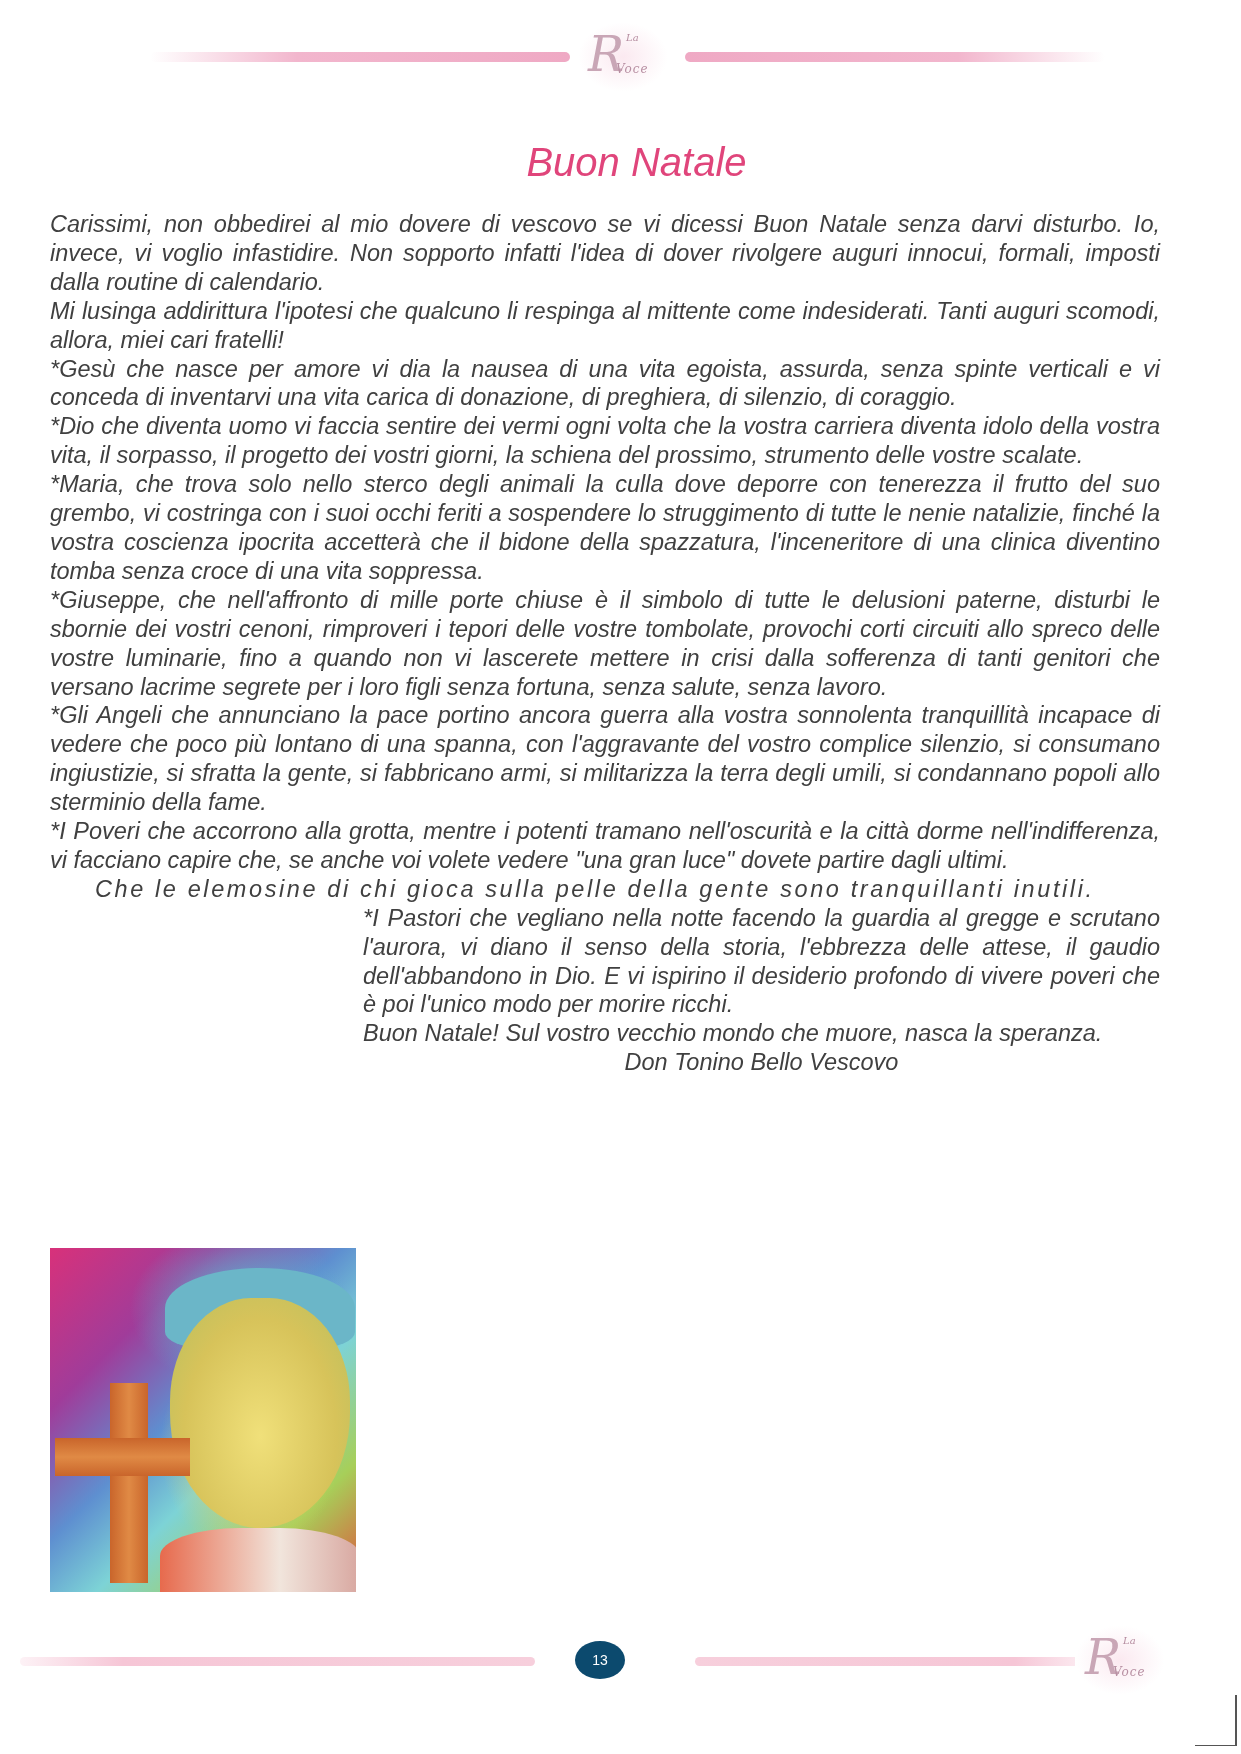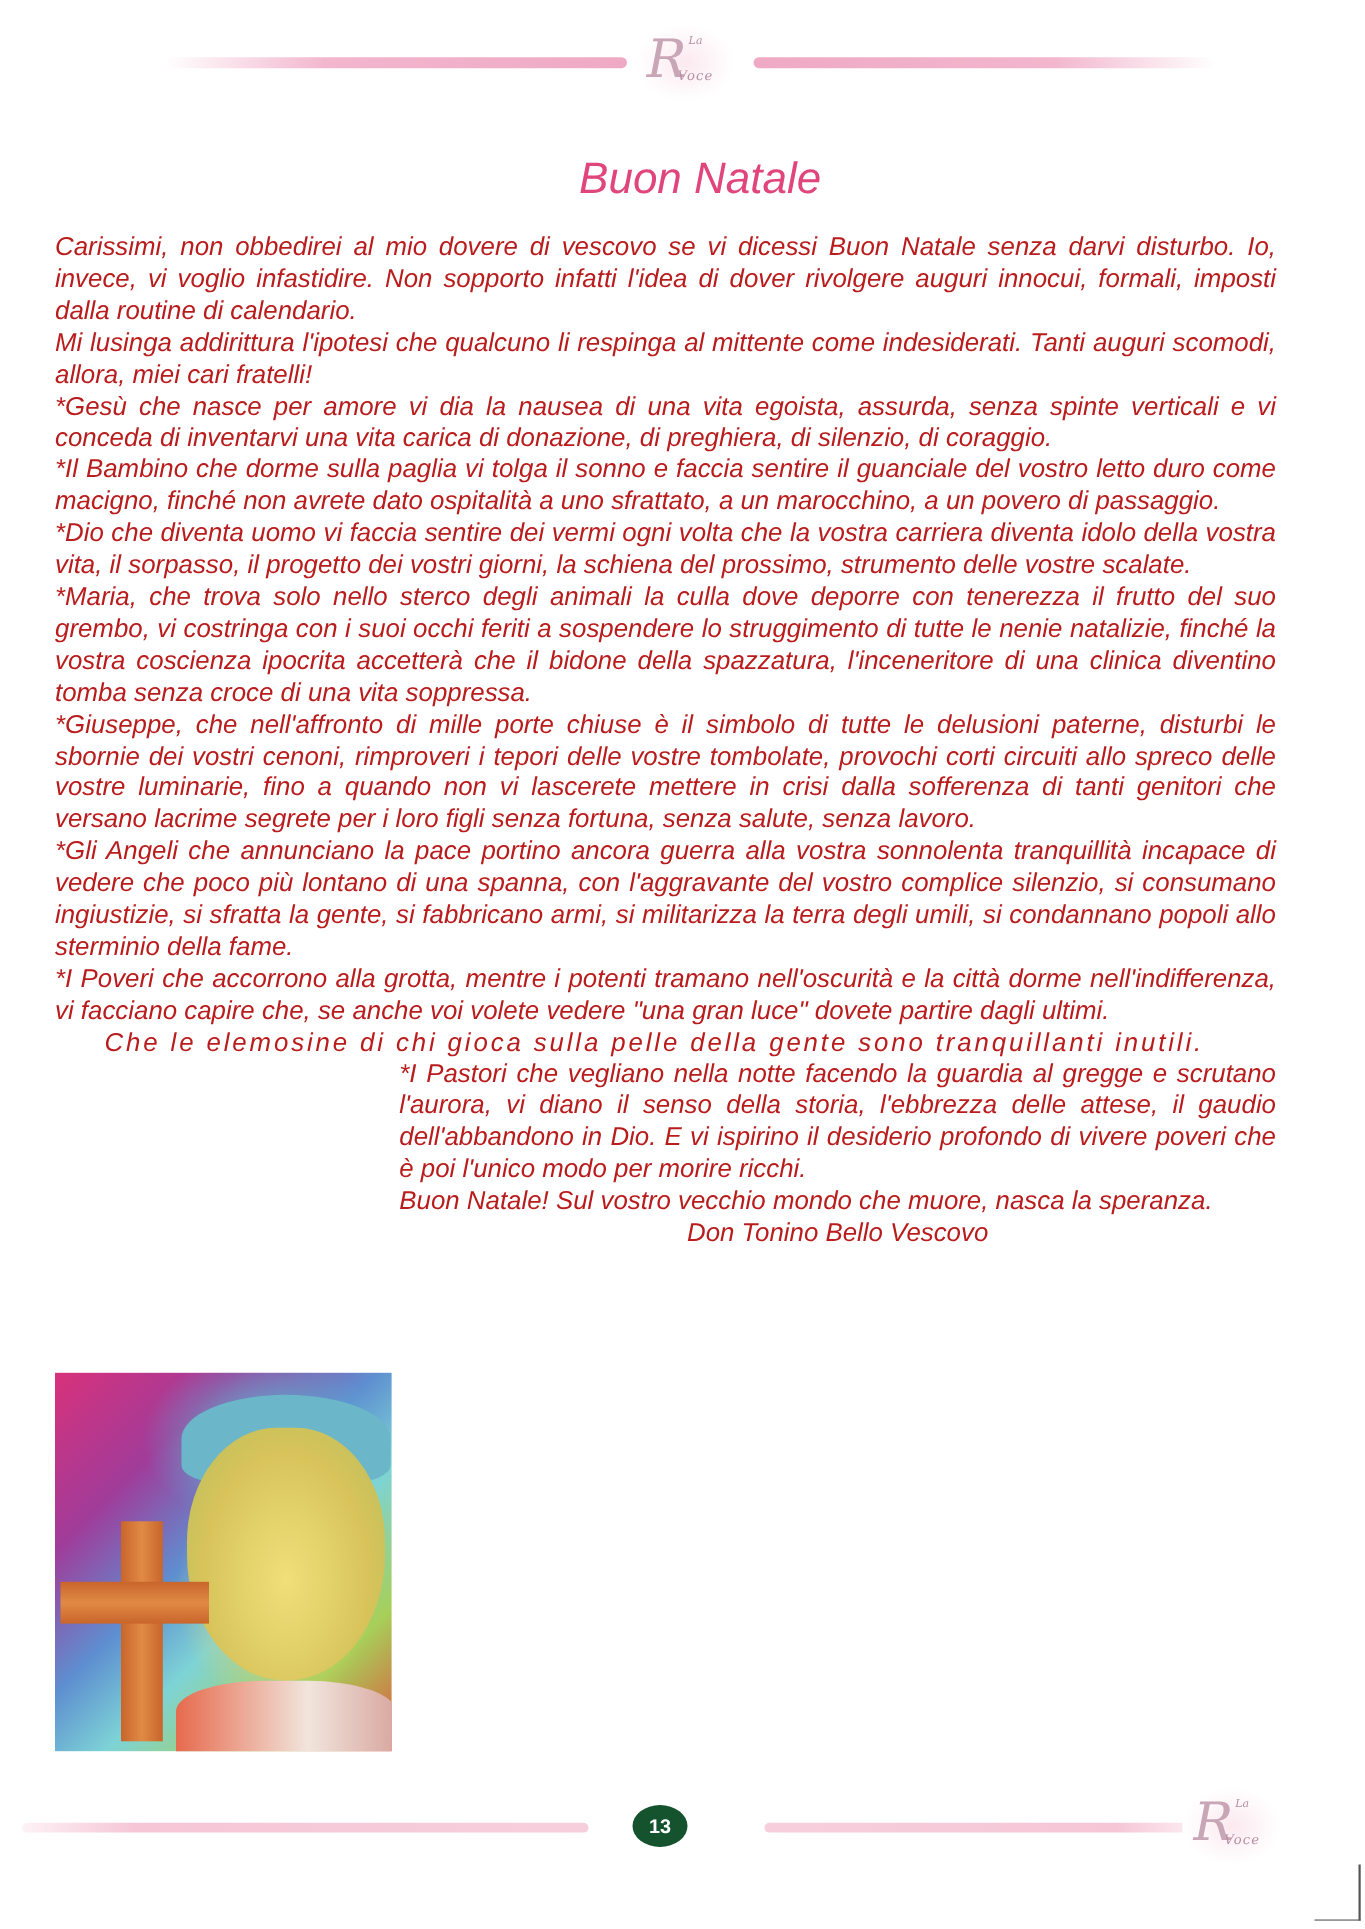--- a/index.html
+++ b/index.html
@@ -11,59 +11,58 @@
 
     .logo { position: absolute; width: 90px; height: 70px; display: flex; align-items: center; justify-content: center; }
     .logo .big-r { font-family: "DejaVu Serif", serif; font-style: italic; font-size: 48px; color: #c9a6b6; position: absolute; left: 10px; top: 4px; }
     .logo .small-la { font-family: "DejaVu Serif", serif; font-style: italic; font-size: 10px; color: #b78fa2; position: absolute; left: 48px; top: 10px; }
     .logo .small-voce { font-family: "DejaVu Serif", serif; font-style: italic; font-size: 12px; color: #b78fa2; position: absolute; left: 38px; top: 40px; letter-spacing: 1px; }
     .logo.top { left: 578px; top: 22px; background: radial-gradient(ellipse at center, #fbe9f0 0%, #ffffff 70%); }
     .logo.bottom { left: 1075px; top: 1625px; background: radial-gradient(ellipse at center, #fbe9f0 0%, #ffffff 70%); }
 
     h1.title { position: absolute; top: 140px; left: 0; width: 1241px; text-align: center; margin: 0; font-weight: normal; font-style: italic; font-size: 40px; color: #e0457b; padding-left: 16px; }
 
-    .body-text { position: absolute; left: 50px; top: 210px; width: 1110px; font-style: italic; font-size: 23.5px; line-height: 28.9px; color: #b91c1c; }
+    .body-text { position: absolute; left: 50px; top: 210px; width: 1110px; font-style: italic; font-size: 23.5px; line-height: 28.9px; color: #404040; }
     .body-text p { margin: 0; text-align: justify; }
     .body-text p.tight { text-align: left; }
 
     .photo { position: absolute; left: 50px; top: 1248px; width: 306px; height: 344px; overflow: hidden;
       background:
         radial-gradient(ellipse 90px 110px at 200px 200px, #e2d36a 0%, rgba(226,211,106,0) 100%),
         radial-gradient(ellipse 110px 80px at 190px 60px, #5fb3cf 0%, rgba(95,179,207,0) 100%),
         linear-gradient(135deg, #d8317a 0%, #a03c9a 25%, #5e8fd0 45%, #7dd3d6 60%, #a7cf59 80%, #e0523c 100%); }
     .photo .face { position: absolute; left: 120px; top: 50px; width: 180px; height: 230px; border-radius: 45% 45% 50% 50%; background: radial-gradient(ellipse at 50% 60%, #f0e07a 0%, #d7c35a 60%, #b7bf5f 100%); }
     .photo .hair { position: absolute; left: 115px; top: 20px; width: 190px; height: 80px; border-radius: 50% 50% 20% 20%; background: #6bb6c8; }
     .photo .collar { position: absolute; left: 110px; top: 280px; width: 200px; height: 70px; background: linear-gradient(to right, #e76a4d, #f1e5dc 60%, #d8a7a0); border-radius: 40% 40% 0 0; }
     .photo .cross-v { position: absolute; left: 60px; top: 135px; width: 38px; height: 200px; background: linear-gradient(90deg, #c9652b, #e08a45, #c9652b); }
     .photo .cross-h { position: absolute; left: 5px; top: 190px; width: 135px; height: 38px; background: linear-gradient(180deg, #c9652b, #e08a45, #c9652b); }
 
     .bottom-bar { position: absolute; top: 1657px; height: 9px; border-radius: 5px; }
     .bottom-bar.left { left: 20px; width: 515px; background: linear-gradient(to right, rgba(245,190,210,0.2), #f6c6d6 20%, #f7cfdc 100%); }
     .bottom-bar.right { left: 695px; width: 400px; background: linear-gradient(to right, #f7cfdc, #f6c6d6 80%, rgba(245,190,210,0.2)); }
-    .page-number { position: absolute; left: 575px; top: 1641px; width: 50px; height: 38px; border-radius: 50%; background: #14532d; color: #fff; font-size: 18px; font-weight: bold; display: flex; align-items: center; justify-content: center; }
+    .page-number { position: absolute; left: 575px; top: 1641px; width: 50px; height: 38px; border-radius: 50%; background: #0c4a6e; color: #fff; font-size: 14px; font-weight: normal; display: flex; align-items: center; justify-content: center; }
     .corner-mark { position: absolute; left: 1195px; top: 1695px; width: 40px; height: 50px; border-right: 2px solid #555; border-bottom: 1px solid #555; }
   </style>
 </head>
 <body>
 
 <div class="top-bar left"></div>
 <div class="logo top">
   <span class="big-r">R</span>
   <span class="small-la">La</span>
   <span class="small-voce">Voce</span>
 </div>
 <div class="top-bar right"></div>
 
 <h1 class="title">Buon Natale</h1>
 
 <div class="body-text">
   <p>Carissimi, non obbedirei al mio dovere di vescovo se vi dicessi Buon Natale senza darvi disturbo. Io, invece, vi voglio infastidire. Non sopporto infatti l'idea di dover rivolgere auguri innocui, formali, imposti dalla routine di calendario.</p>
   <p>Mi lusinga addirittura l'ipotesi che qualcuno li respinga al mittente come indesiderati. Tanti auguri scomodi, allora, miei cari fratelli!</p>
   <p>*Gesù che nasce per amore vi dia la nausea di una  vita egoista, assurda, senza spinte verticali e vi conceda di inventarvi una vita carica di donazione, di preghiera, di silenzio, di coraggio.</p>
-  <p>*Il Bambino che dorme sulla paglia vi tolga il sonno e faccia sentire il guanciale del vostro letto duro come macigno, finché non avrete dato ospitalità a uno sfrattato, a un marocchino, a un povero di passaggio.</p>
   <p>*Dio che diventa uomo vi faccia sentire dei vermi ogni volta che la vostra carriera diventa idolo della vostra vita, il sorpasso, il progetto dei vostri giorni, la schiena del prossimo, strumento delle vostre scalate.</p>
   <p>*Maria, che trova solo nello sterco degli animali la culla dove deporre con tenerezza il frutto del suo grembo, vi costringa con i suoi occhi feriti a sospendere lo struggimento di tutte le nenie natalizie, finché la vostra coscienza ipocrita accetterà che il bidone della spazzatura, l'inceneritore di una clinica diventino tomba senza croce di una vita soppressa.</p>
   <p>*Giuseppe, che nell'affronto di mille porte chiuse è il simbolo di tutte le delusioni paterne, disturbi le sbornie dei vostri cenoni, rimproveri i tepori delle vostre tombolate, provochi corti circuiti allo spreco delle vostre luminarie, fino a quando non vi lascerete mettere in crisi dalla sofferenza di tanti genitori che versano lacrime segrete per i loro figli senza fortuna, senza salute, senza lavoro.</p>
   <p>*Gli Angeli che annunciano la pace portino ancora guerra alla vostra sonnolenta tranquillità incapace di vedere che poco più lontano di una spanna, con l'aggravante del vostro complice silenzio, si consumano ingiustizie, si sfratta la gente, si fabbricano armi, si militarizza la terra degli umili, si condannano popoli allo sterminio della fame.</p>
   <p>*I Poveri che accorrono alla grotta, mentre i potenti tramano nell'oscurità e la città dorme nell'indifferenza, vi facciano capire che, se anche voi volete vedere  "una gran luce" dovete partire dagli ultimi.</p>
   <p style="letter-spacing:2.6px;margin-left:45px;">Che le elemosine di chi gioca sulla pelle della gente sono tranquillanti inutili.</p>
   <div style="margin-left:313px;">
     <p>*I Pastori che vegliano nella notte facendo la guardia al gregge e scrutano l'aurora, vi diano il senso della storia, l'ebbrezza delle attese, il gaudio dell'abbandono in Dio. E vi ispirino il desiderio profondo di vivere poveri che è poi l'unico modo per morire ricchi.</p>
     <p>Buon Natale! Sul vostro vecchio mondo che muore, nasca la speranza.</p>
     <p style="text-align:center;">Don Tonino Bello Vescovo</p>

